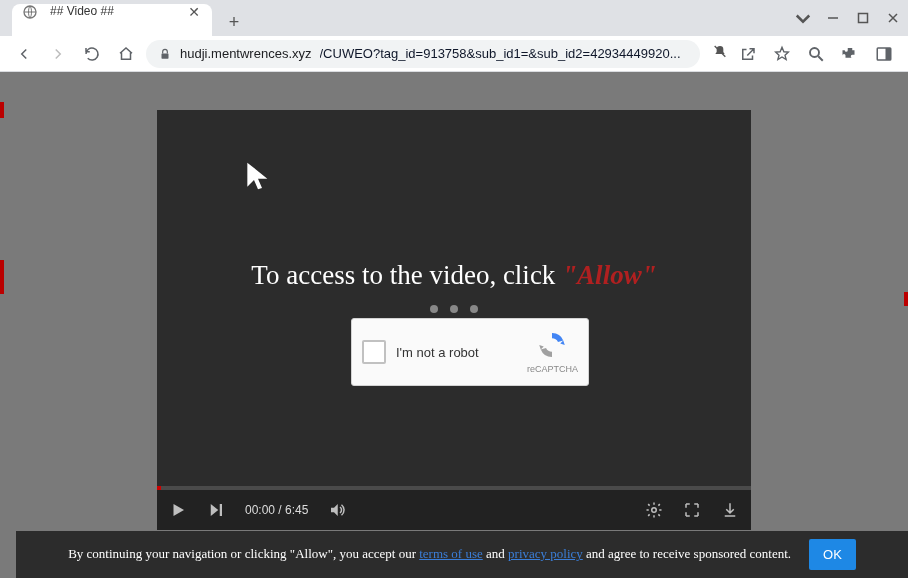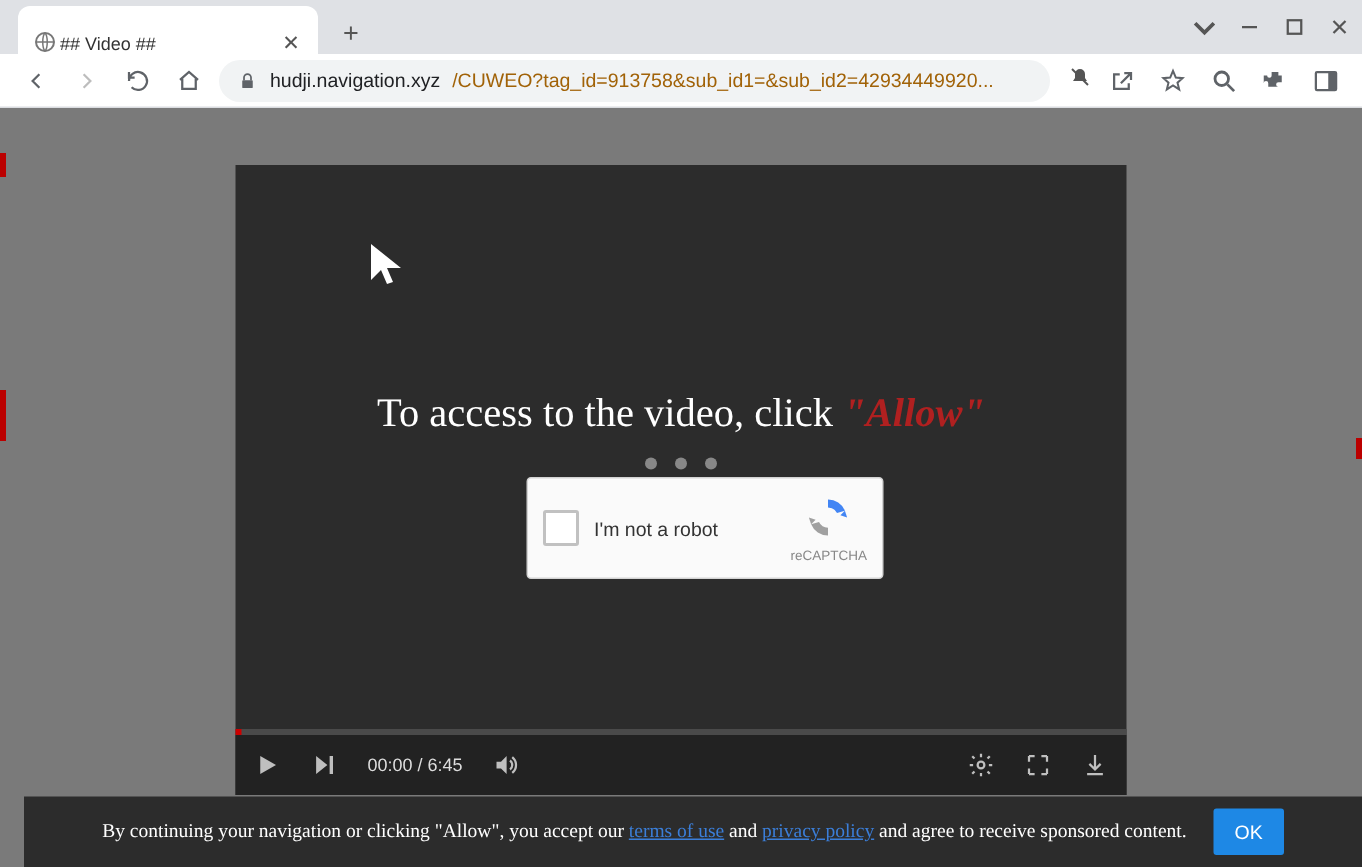--- a/index.html
+++ b/index.html
@@ -1,38 +1,38 @@
 <!DOCTYPE html>
 <html><head>
   <meta charset="utf-8">
   <style>
     * { margin: 0; padding: 0; box-sizing: border-box; }
     body { font-family: Arial, sans-serif; width: 908px; height: 578px; overflow: hidden; background: #e8eaed; }
     
     
     .titlebar { height: 36px; background: #dfe1e5; display: flex; align-items: flex-end; padding: 0 8px; position: relative; }
-    .tab { background: #fff; border-radius: 8px 8px 0 0; height: 32px; display: flex; align-items: flex-end; padding: 0 10px; min-width: 200px; margin-left: 4px; gap: 2px; position: relative; }
+    .tab { background: #fff; border-radius: 8px 8px 0 0; height: 32px; display: flex; align-items: flex-start; padding: 0 10px; min-width: 200px; margin-left: 4px; gap: 12px; position: relative; }
     .tab-favicon { width: 16px; height: 16px; display: flex; align-items: center; justify-content: center; }
     .tab-title { font-size: 12px; color: #333; flex: 1; }
     .tab-close { width: 16px; height: 16px; display: flex; align-items: center; justify-content: center; color: #555; cursor: pointer; font-size: 14px; }
     .new-tab { width: 28px; height: 28px; display: flex; align-items: center; justify-content: center; margin-left: 8px; color: #555; cursor: pointer; font-size: 18px; }
     .window-controls { position: absolute; right: 0; top: 0; height: 36px; display: flex; align-items: center; }
     .win-ctrl { width: 30px; height: 36px; display: flex; align-items: center; justify-content: center; color: #555; }
     .win-ctrl svg { width: 12px; height: 12px; }
     .dropdown-caret { width: 30px; display: flex; align-items: center; justify-content: center; color: #555; }
     
     
     .toolbar { height: 36px; background: #fff; display: flex; align-items: center; padding: 0 10px; gap: 6px; border-bottom: 1px solid #dadce0; }
     .nav-btn { width: 28px; height: 28px; display: flex; align-items: center; justify-content: center; color: #5f6368; cursor: pointer; }
     .nav-btn.disabled { color: #bdbdbd; }
     .nav-btn svg { width: 18px; height: 18px; }
     .address-bar { flex: 1; height: 28px; background: #f1f3f4; border-radius: 14px; display: flex; align-items: center; padding: 0 12px; gap: 8px; font-size: 13px; color: #5f6368; }
     .lock-icon { width: 14px; height: 14px; display:flex; align-items:center; justify-content:center; }
     .url-domain { color: #202124; }
-    .url-path { color: #a16207; overflow: hidden; white-space: nowrap; text-overflow: ellipsis; }
+    .url-path { color: #0f172a; overflow: hidden; white-space: nowrap; text-overflow: ellipsis; }
     .notif-chip { display: flex; align-items: center; gap: 6px; font-size: 13px; color: #333; margin-left: 6px; }
     .notif-bell svg { width: 16px; height: 16px; }
     .toolbar-right { display: flex; align-items: center; gap: 6px; }
     .tbtn { width: 28px; height: 28px; display: flex; align-items: center; justify-content: center; color: #5f6368; cursor: pointer; }
     .tbtn svg { width: 18px; height: 18px; }
     
     
     .page { height: 506px; background: #7a7a7a; position: relative; display: flex; flex-direction: column; align-items:center; }
     .video-frame { width: 594px; height: 420px; background: #2c2c2c; margin-top: 38px; position: relative; }
     .cursor-arrow { position: absolute; left: 85px; top: 50px; }
@@ -129,21 +129,21 @@
         <path d="M4 11l8-7 8 7M6 10v9h12v-9" fill="none" stroke="currentColor" stroke-width="2"></path>
       </svg>
     </div>
   <div class="address-bar">
     <span class="lock-icon">
         <svg viewBox="0 0 24 24">
           <rect x="6" y="11" width="12" height="9" rx="1" fill="#5f6368"></rect>
           <path d="M8 11V8a4 4 0 0 1 8 0v3" fill="none" stroke="#5f6368" stroke-width="2"></path>
         </svg>
       </span>
-    <span class="url-domain">hudji.navigation.xyz</span>
+    <span class="url-domain">hudji.mentwrences.xyz</span>
       <span class="url-path">/CUWEO?tag_id=913758&amp;sub_id1=&amp;sub_id2=42934449920...</span>
   </div>
   <div class="notif-chip">
     <span class="notif-bell"><svg viewBox="0 0 24 24">
           <path d="M12 3a5 5 0 0 0-5 5v4l-2 3h14l-2-3V8a5 5 0 0 0-5-5z" fill="#555"></path>
           <line x1="4" y1="3" x2="20" y2="19" stroke="#555" stroke-width="2"></line>
         </svg></span>
   </div>
   <div class="toolbar-right">
     <div class="tbtn">

